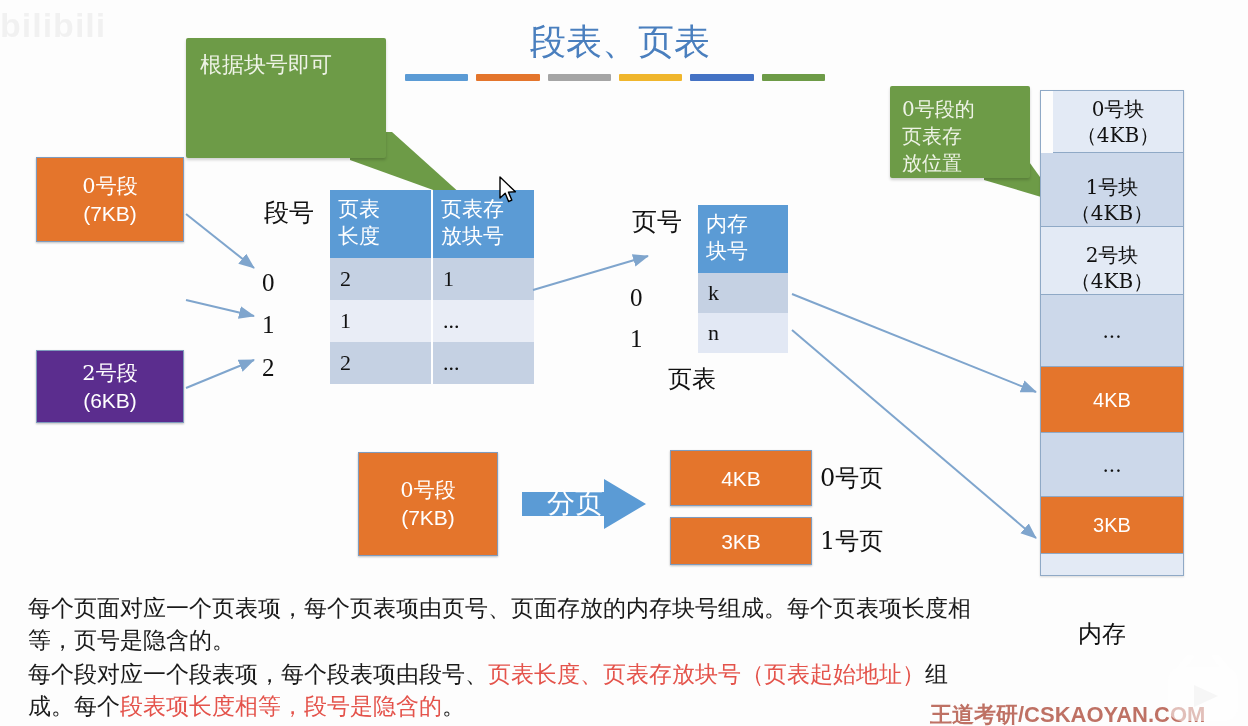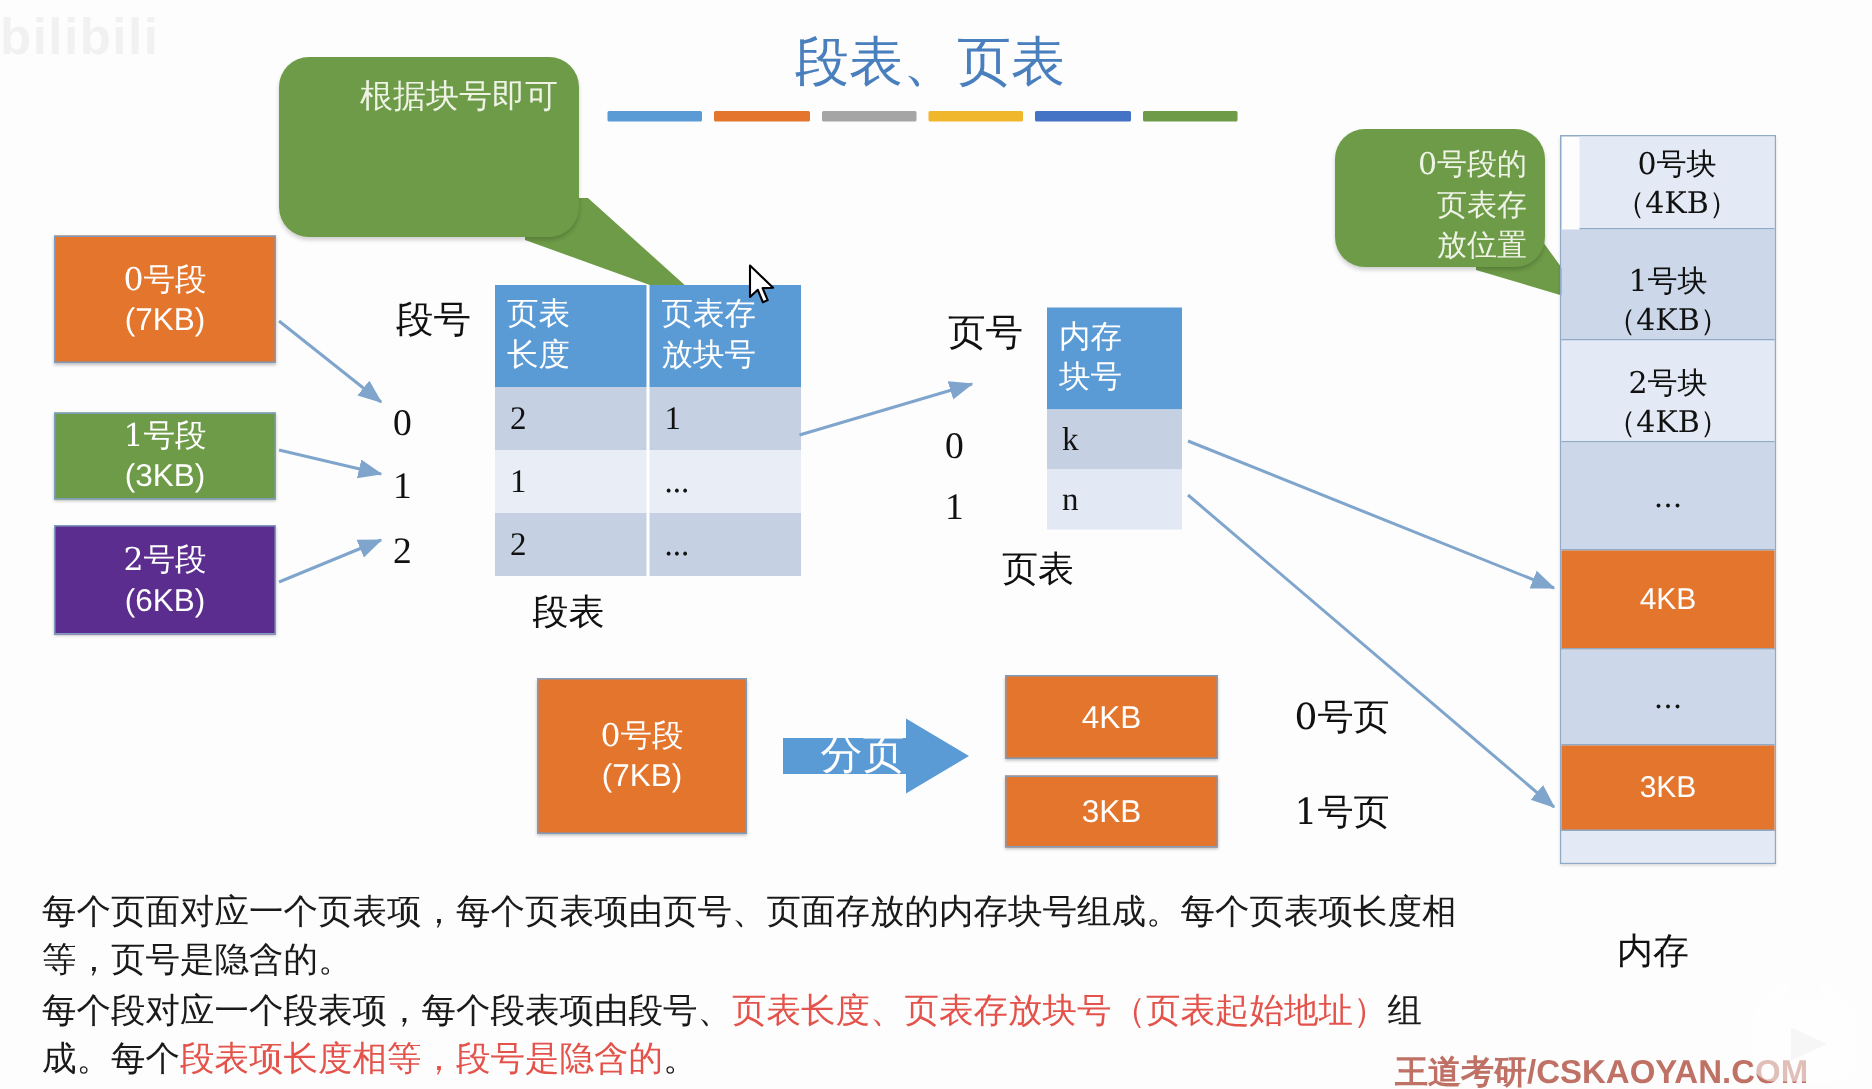--- a/index.html
+++ b/index.html
@@ -29,24 +29,24 @@
     left:470px;top:18px;width:300px;height:48px;
     font-family:"DejaVu Serif","Liberation Serif",serif;
     font-size:36px;color:#4a7fbe;text-align:center;line-height:48px;
     white-space:nowrap;font-weight:400;
   }
   #title-bars{left:405px;top:74px;width:420px;height:10px;display:flex;gap:8px;}
   #title-bars .bar{flex:1 1 0;height:7px;border-radius:1px;}
 
   
   .callout{
-    border-radius:20px;
+    border-radius:2px;
     color:#eef3e6;
     font-family:"DejaVu Serif","Liberation Serif",serif;
-    text-align:right;
+    text-align:left;
     box-shadow:0 2px 3px rgba(0,0,0,.18);
   }
   #callout-left{
     left:186px;top:38px;width:200px;height:120px;
     background:#6d9b47;padding:12px 14px;box-sizing:border-box;
     font-size:22px;line-height:30px;
   }
   #callout-left-tail{left:340px;top:130px;width:180px;height:80px;}
   #callout-right{
     left:890px;top:86px;width:140px;height:92px;
@@ -155,21 +155,21 @@
   .pagebox{
     width:142px;background:#e4752c;border:1px solid #7f9bbd;box-sizing:border-box;
     color:#fff;font-size:21px;text-align:center;
     font-family:"Liberation Sans",sans-serif;
     box-shadow:0 1px 2px rgba(0,0,0,.25);
   }
   #pg0box{left:670px;top:450px;height:56px;line-height:56px;}
   #pg1box{left:670px;top:517px;height:48px;line-height:48px;}
   .pagelabel{
     font-family:"DejaVu Serif","Liberation Serif",serif;
-    font-size:24px;color:#111;white-space:nowrap;margin-left:43px;
+    font-size:24px;color:#111;white-space:nowrap;
   }
   #pg0label{left:820px;top:462px;}
   #pg1label{left:820px;top:525px;}
 
   
   #memory{
     left:1040px;top:90px;width:144px;
     border:1px solid #8fa9c6;box-sizing:border-box;
     box-shadow:0 1px 2px rgba(0,0,0,.15);
   }
@@ -237,24 +237,20 @@
   <div class="abs callout" id="callout-right">
     <div>0号段的</div>
     <div>页表存</div>
     <div>放位置</div>
   </div>
 
   <div class="abs segblk" id="seg0">
     <div class="l1">0号段</div>
     <div class="l2">(7KB)</div>
   </div>
-  <div class="abs segblk" id="seg1">
-    <div class="l1">1号段</div>
-    <div class="l2">(3KB)</div>
-  </div>
   <div class="abs segblk" id="seg2">
     <div class="l1">2号段</div>
     <div class="l2">(6KB)</div>
   </div>
 
   <div class="abs" id="segno-label">段号</div>
   <div class="abs rowidx" id="segrow0">0</div>
   <div class="abs rowidx" id="segrow1">1</div>
   <div class="abs rowidx" id="segrow2">2</div>
 
@@ -275,21 +271,20 @@
     </div>
     <div class="trow even">
       <div class="td">1</div>
       <div class="td">...</div>
     </div>
     <div class="trow odd">
       <div class="td">2</div>
       <div class="td">...</div>
     </div>
   </div>
-  <div class="abs" id="segtable-caption">段表</div>
 
   <div class="abs" id="pageno-label">页号</div>
   <div class="abs rowidx" id="pgrow0">0</div>
   <div class="abs rowidx" id="pgrow1">1</div>
 
   <div class="abs" id="pagetable">
     <div class="thead">
       <div class="th">
         <div>内存</div>
         <div>块号</div>

